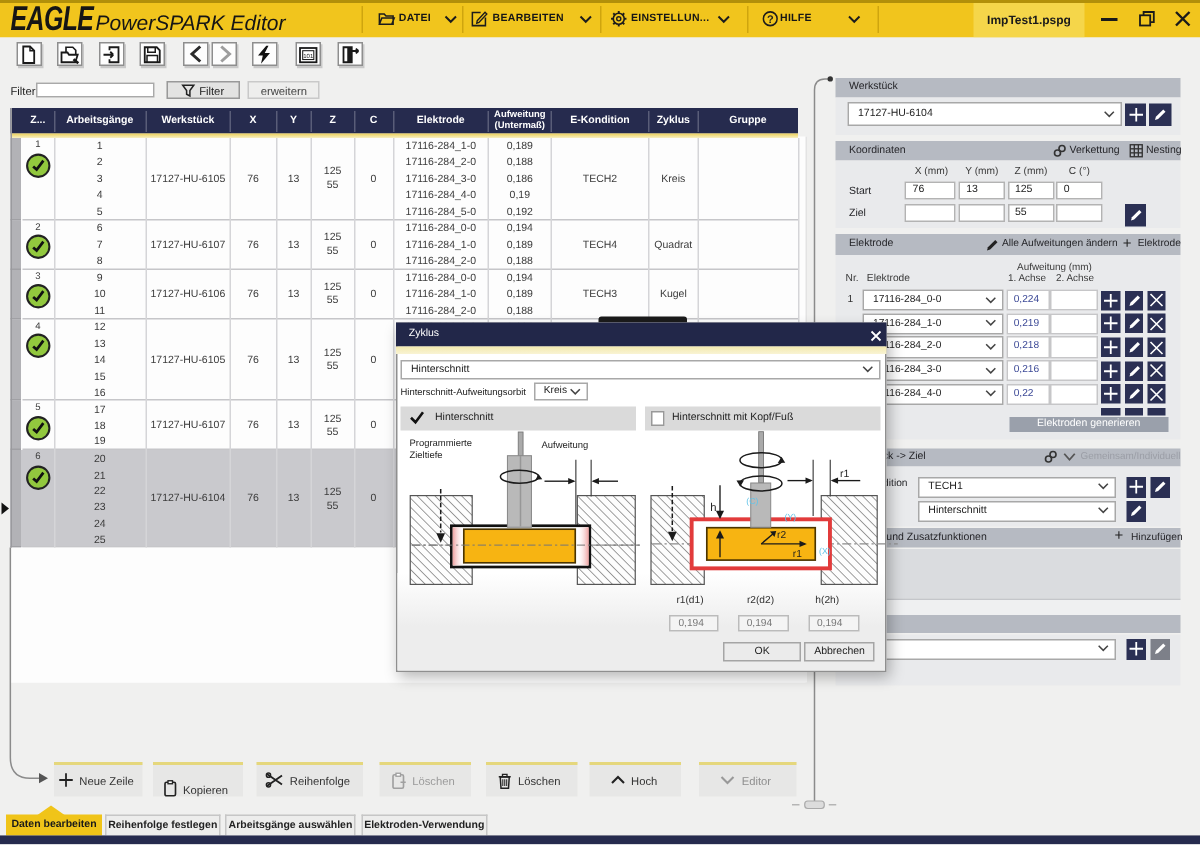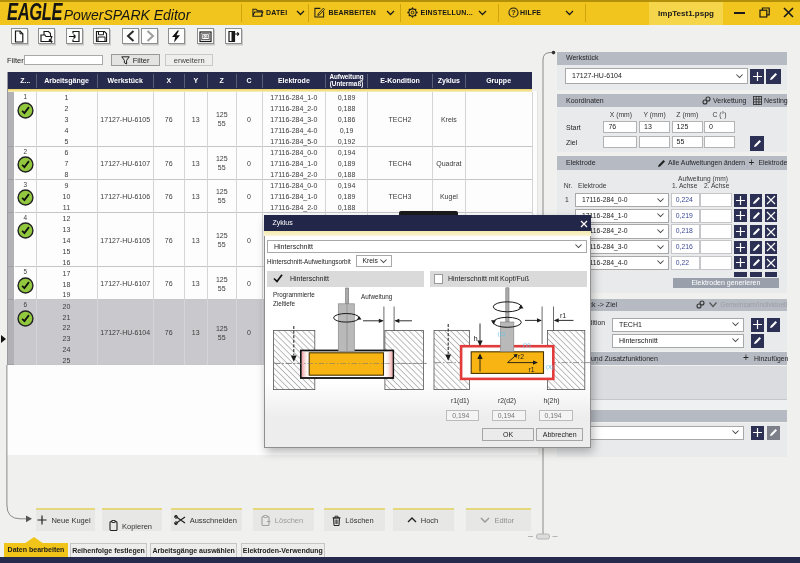--- a/index.html
+++ b/index.html
@@ -651,40 +651,40 @@
         <svg width="9" height="9" viewBox="0 0 9 9">
           <path d="M1 8 L1.6 5.9 L6.5 1 L8 2.5 L3.1 7.4 Z" fill="#fff"></path>
         </svg>
       </div>
     </div>
 <div style="left:35.5px;top:507.5px;width:59px;height:23.5px;background:#e7e7e6;border-top:2px solid #e5d77c;font-size:7.5px;color:#333;">
       <div class="fcc" style="left:0;top:0;width:57px;height:21px;color:#333;">
         <svg width="10" height="10" viewBox="0 0 10 10">
           <path d="M5 0.5 V9.5 M0.5 5 H9.5" stroke="#222" stroke-width="1.2"></path>
         </svg>
-        <span style="margin-left:4px;">Neue Kugel</span>
+        <span style="margin-left:4px;">Neue Zeile</span>
       </div>
     </div>
 <div style="left:101.5px;top:507.5px;width:60px;height:23.5px;background:#e7e7e6;border-top:2px solid #e5d77c;font-size:7.5px;color:#333;">
       <div class="fcc" style="left:0;top:0;width:58px;height:21px;color:#333;align-items:flex-end;">
         <svg width="9" height="11" viewBox="0 0 9 11">
           <rect x="1" y="1.5" width="7" height="9" rx="1" fill="none" stroke="#222" stroke-width="1.1"></rect>
           <rect x="3" y="0.5" width="3" height="2" fill="#fff" stroke="#222" stroke-width="0.9"></rect>
         </svg>
         <span style="margin-left:4px;">Kopieren</span>
       </div>
     </div>
 <div style="left:171px;top:507.5px;width:70.5px;height:23.5px;background:#e7e7e6;border-top:2px solid #e5d77c;font-size:7.5px;color:#333;">
       <div class="fcc" style="left:0;top:0;width:68.5px;height:21px;color:#333;">
         <svg width="12" height="10" viewBox="0 0 12 10">
           <path d="M1 1 L11 8 M11 2 L1 9" stroke="#222" stroke-width="1.2"></path>
           <circle cx="2" cy="8.2" r="1.4" fill="none" stroke="#222" stroke-width="1"></circle>
           <circle cx="2" cy="1.8" r="1.4" fill="none" stroke="#222" stroke-width="1"></circle>
         </svg>
-        <span style="margin-left:4px;">Ausschneiden</span>
+        <span style="margin-left:4px;">Reihenfolge</span>
       </div>
     </div>
 <div style="left:252.5px;top:507.5px;width:61px;height:23.5px;background:#e7e7e6;border-top:2px solid #e5d77c;font-size:7.5px;color:#333;">
       <div class="fcc" style="left:0;top:0;width:59px;height:21px;color:#9b9b9b;">
         <svg width="10" height="11" viewBox="0 0 10 11">
           <rect x="1" y="1.5" width="7" height="9" rx="1" fill="none" stroke="#a0a0a0" stroke-width="1.1"></rect>
           <rect x="3" y="0.5" width="3" height="2" fill="#fff" stroke="#a0a0a0" stroke-width="0.9"></rect>
           <path d="M6 6.5 H9.5" stroke="#a0a0a0" stroke-width="1"></path>
         </svg>
         <span style="margin-left:4px;">Löschen</span>

